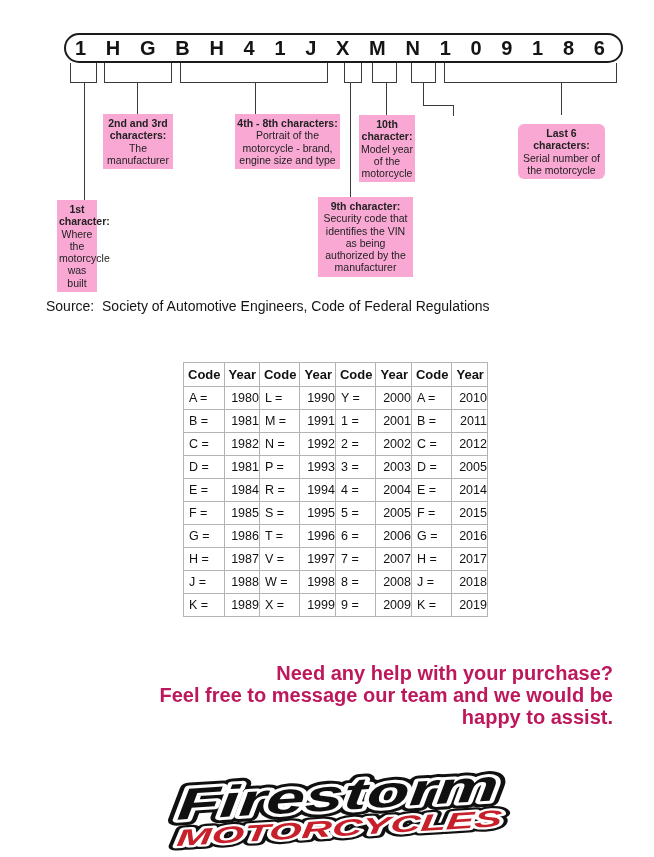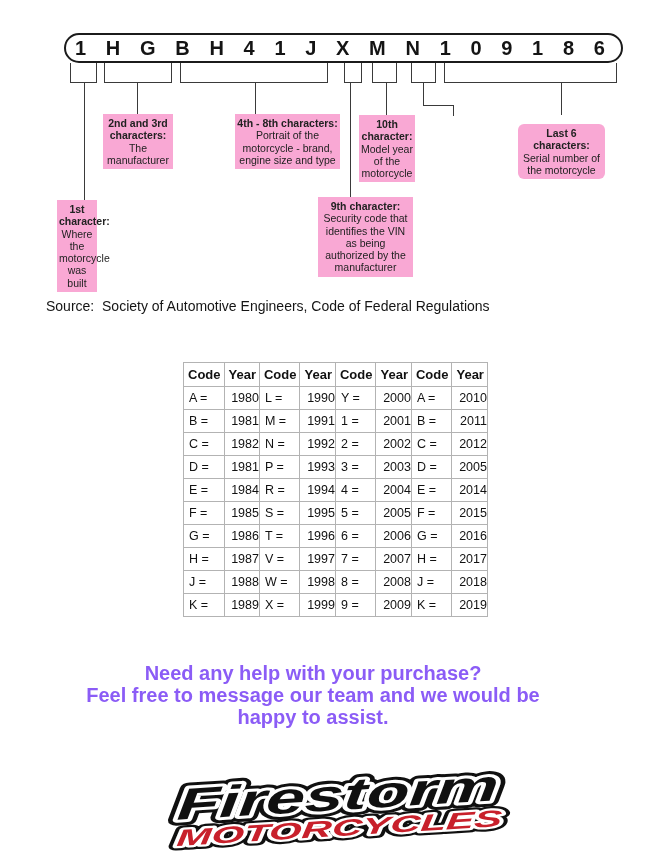--- a/index.html
+++ b/index.html
@@ -28,22 +28,22 @@
 
   
   .year-table{position:absolute;left:183px;top:362px;border-collapse:collapse;}
   .year-table th,.year-table td{border:1px solid #b3b3b3;font-size:12.5px;color:#111;
         padding:0;box-sizing:border-box;white-space:nowrap;}
   .year-table th{height:24px;font-weight:bold;text-align:left;padding-left:4px;padding-right:3px;font-size:13px;}
   .year-table td{height:23px;}
   .year-table td.code{width:38px;text-align:left;padding-left:5px;}
   .year-table td.year{width:32px;text-align:right;}
 
-  .help-text{position:absolute;left:13px;top:663px;width:600px;text-align:center;
-             font-weight:bold;font-size:20px;line-height:21.8px;color:#8b5cf6;}
+  .help-text{position:absolute;left:13px;top:663px;width:600px;text-align:right;
+             font-weight:bold;font-size:20px;line-height:21.8px;color:#be185d;}
 
   
   .logo-wrap{position:absolute;left:146px;top:766px;width:382px;height:86px;
              transform:rotate(-3.5deg);}
   .logo-wrap svg{display:block;width:100%;height:100%;}
   .logo-text{font-family:"Liberation Sans",sans-serif;font-weight:bold;font-style:italic;}
 </style>
 </head>
 <body>
 

